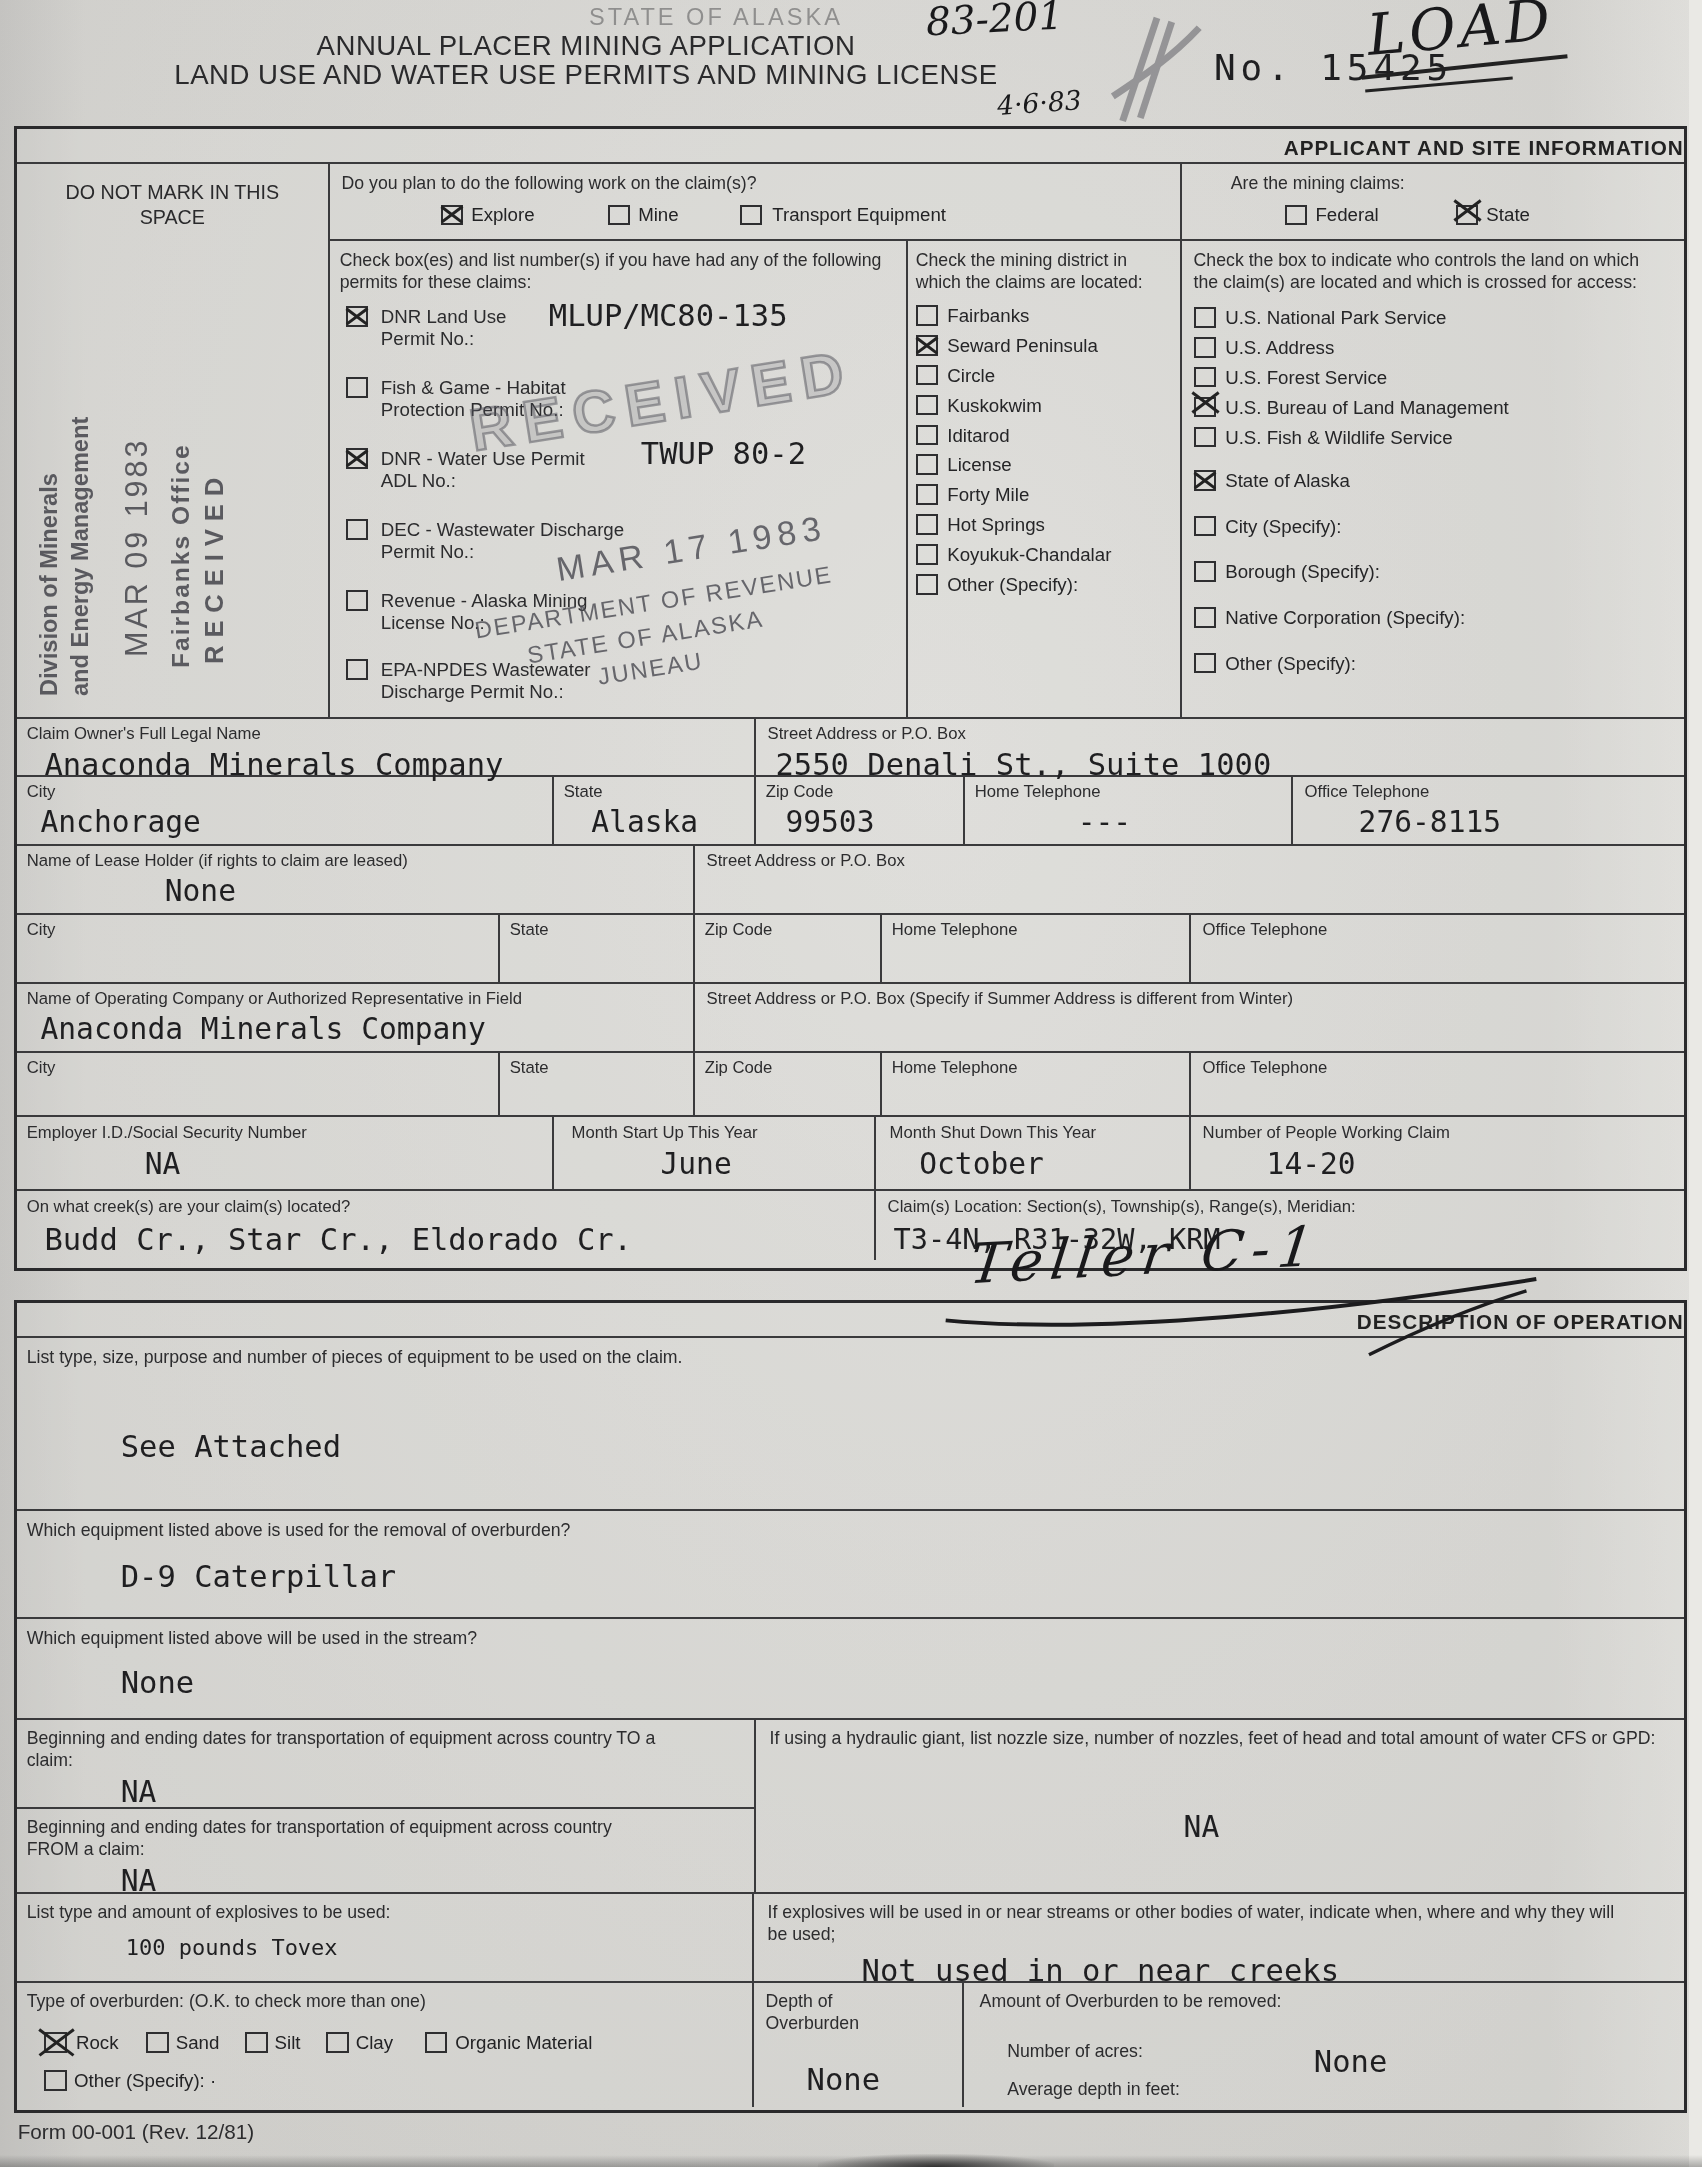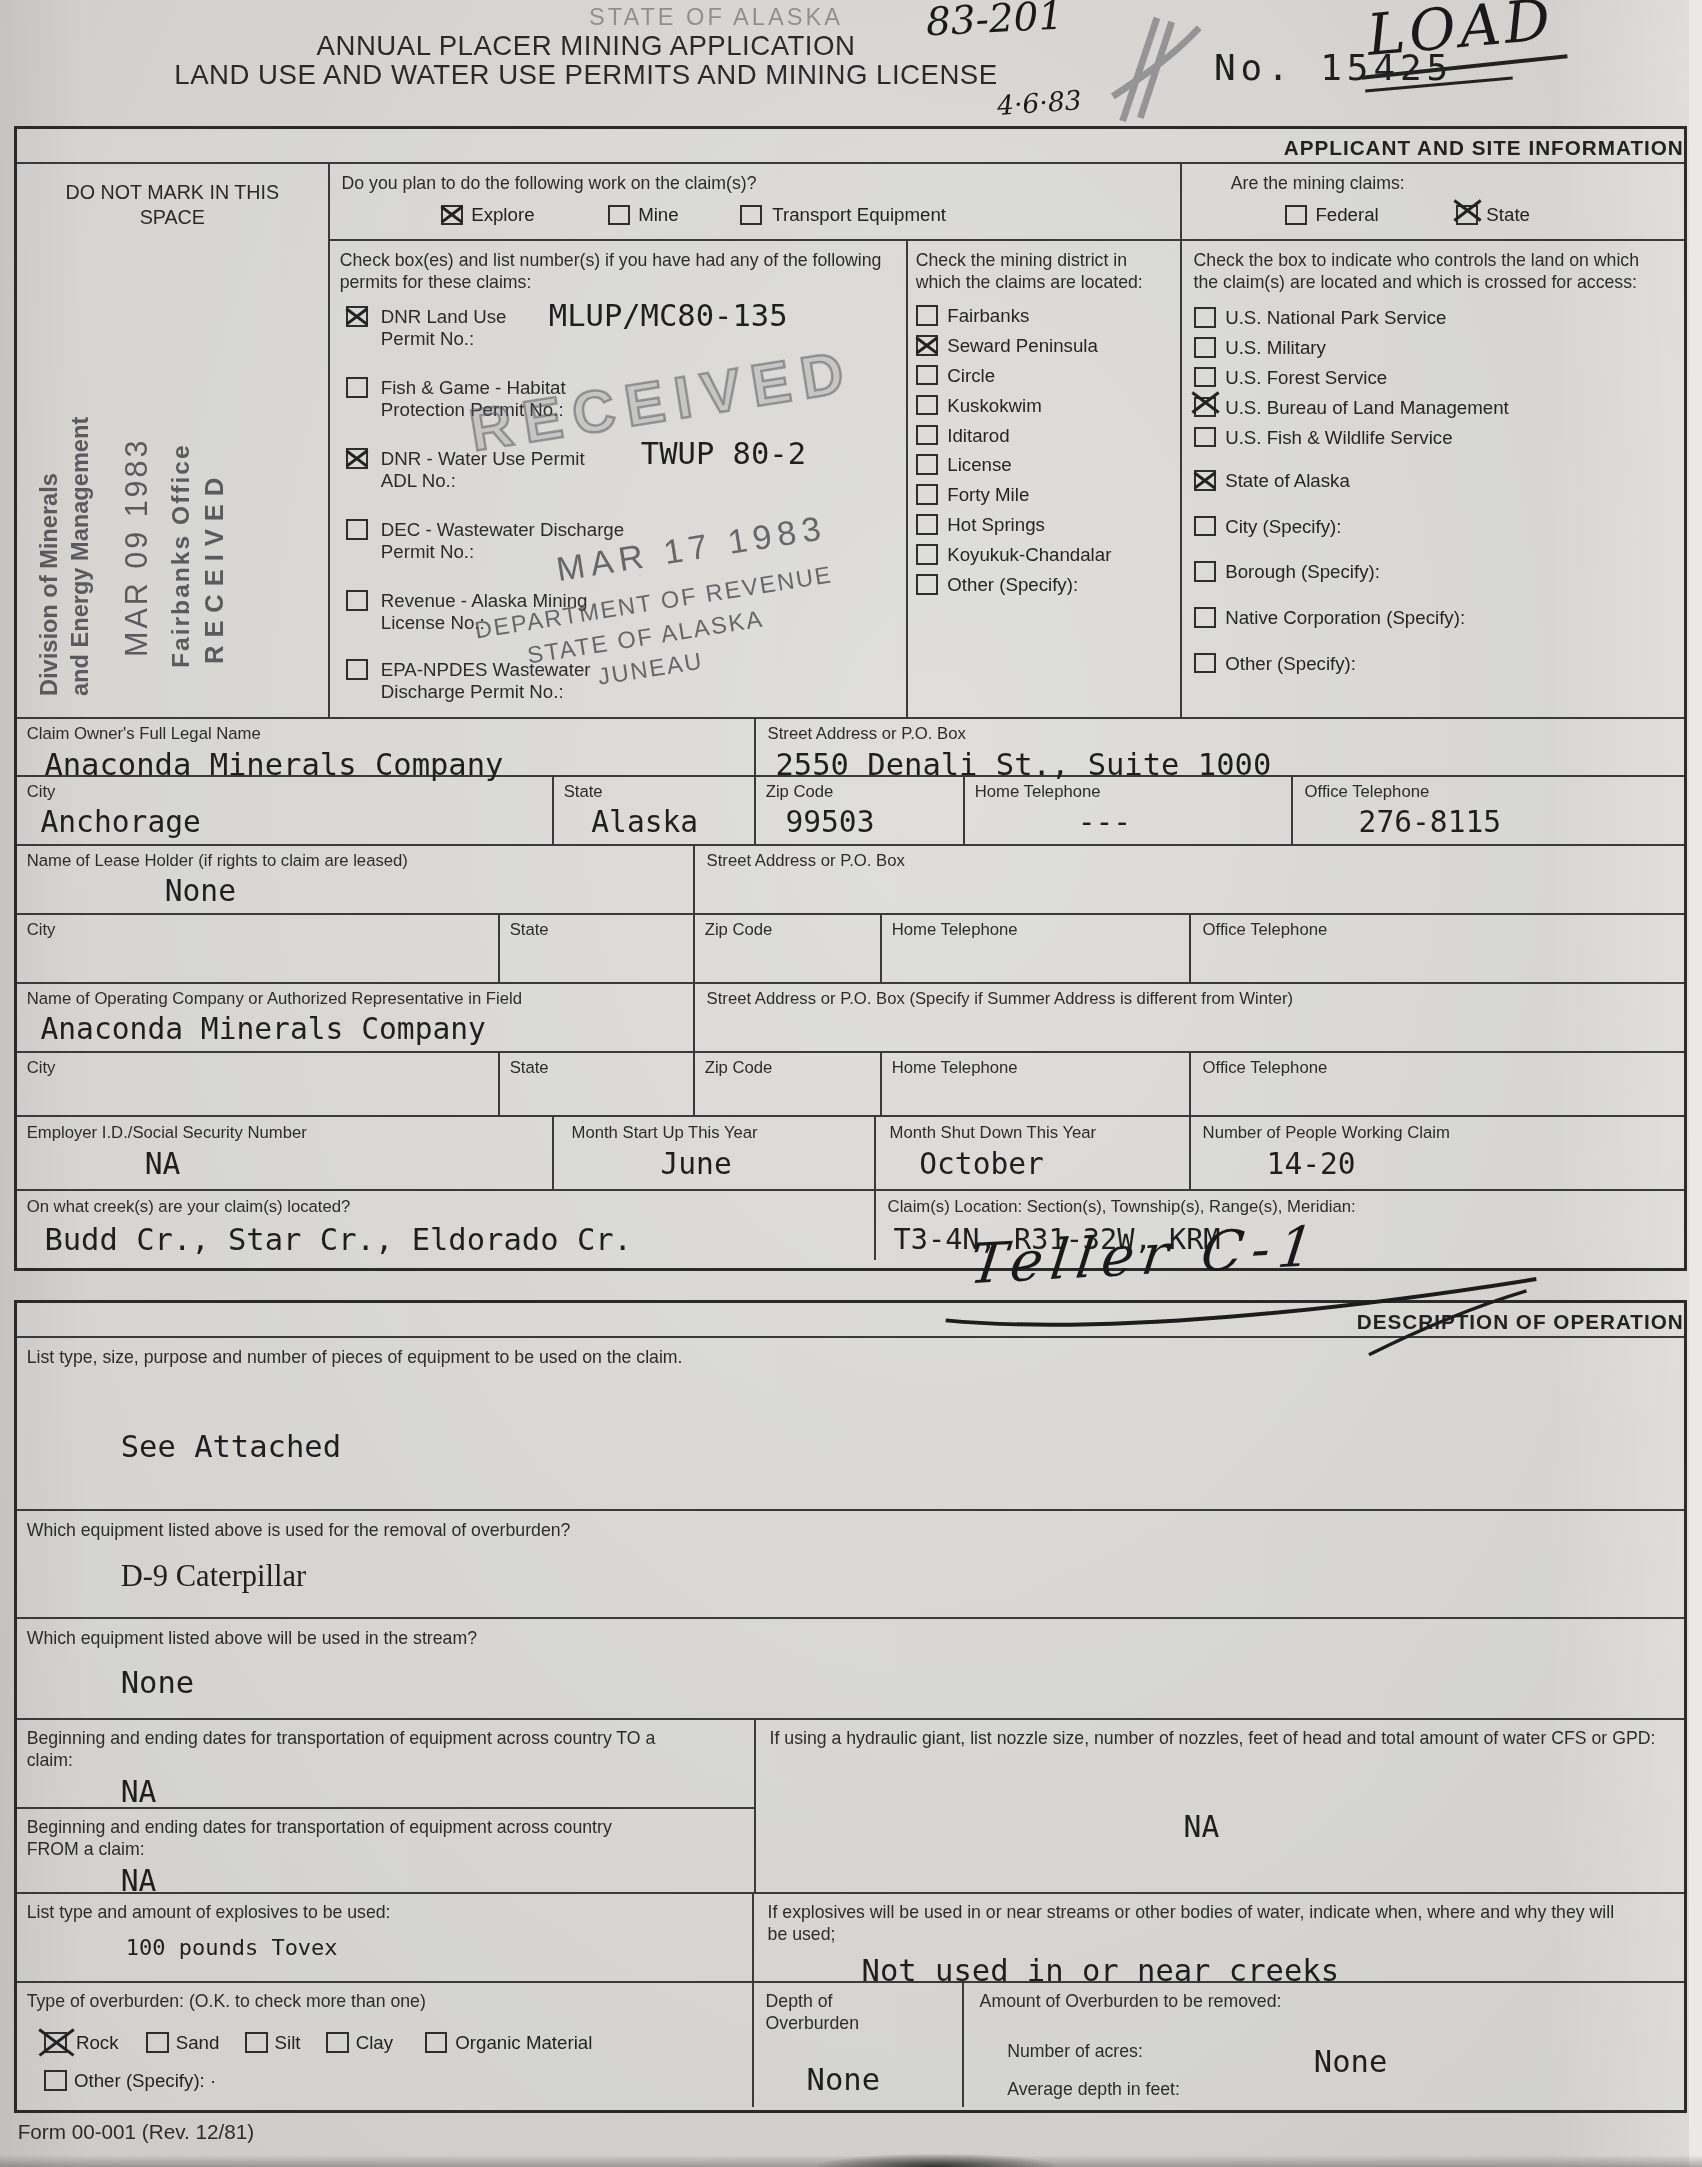--- a/index.html
+++ b/index.html
@@ -209,21 +209,21 @@
 
           <div class="cell" style="flex:1;padding:7.9px 0 0 11.8px;">
             <div class="lbl" style="font-size:17.7px;width:473px;">Check the box to indicate who controls the land on which the claim(s) are located and which is crossed for access:</div>
             <div style="margin-top:13.8px;">
               <div class="ck-item">
                   <span class="cb"></span>
                   <span>U.S. National Park Service</span>
                 </div>
               <div class="ck-item">
                   <span class="cb"></span>
-                  <span>U.S. Military</span>
+                  <span>U.S. Address</span>
                 </div>
               <div class="ck-item">
                   <span class="cb"></span>
                   <span>U.S. Forest Service</span>
                 </div>
               <div class="ck-item">
                   <span class="cb hand-x checked"></span>
                   <span>U.S. Bureau of Land Management</span>
                 </div>
               <div class="ck-item">
@@ -386,21 +386,21 @@
   <div class="tbl" style="left:13.8px;top:1300px;width:1673px;height:813px;">
     <div class="ttl">DESCRIPTION OF OPERATION</div>
 
     <div class="cell bT" style="height:173px;padding:7.9px 0 0 9.9px;">
       <div class="lbl" style="font-size:17.7px;">List type, size, purpose and number of pieces of equipment to be used on the claim.</div>
       <div class="val" style="margin:61px 0 0 94px;font-size:30.5px;">See Attached</div>
     </div>
 
     <div class="cell bT" style="height:108px;padding:7.9px 0 0 9.9px;">
       <div class="lbl" style="font-size:17.7px;">Which equipment listed above is used for the removal of overburden?</div>
-      <div class="val" style="margin:17.7px 0 0 94px;font-size:30.5px;font-family:Liberation Serif, serif;">D-9 Caterpillar</div>
+      <div class="val" style="margin:17.7px 0 0 94px;font-size:30.5px;">D-9 Caterpillar</div>
     </div>
 
     <div class="cell bT" style="height:101px;padding:7.9px 0 0 9.9px;">
       <div class="lbl" style="font-size:17.7px;">Which equipment listed above will be used in the stream?</div>
       <div class="val" style="margin:15.8px 0 0 94px;font-size:30.5px;">None</div>
     </div>
 
     <div class="row bT" style="height:174px;">
       <div style="width:737px;display:flex;flex-direction:column;" class="bR">
         <div class="cell" style="height:87px;padding:6.9px 0 0 9.9px;">

